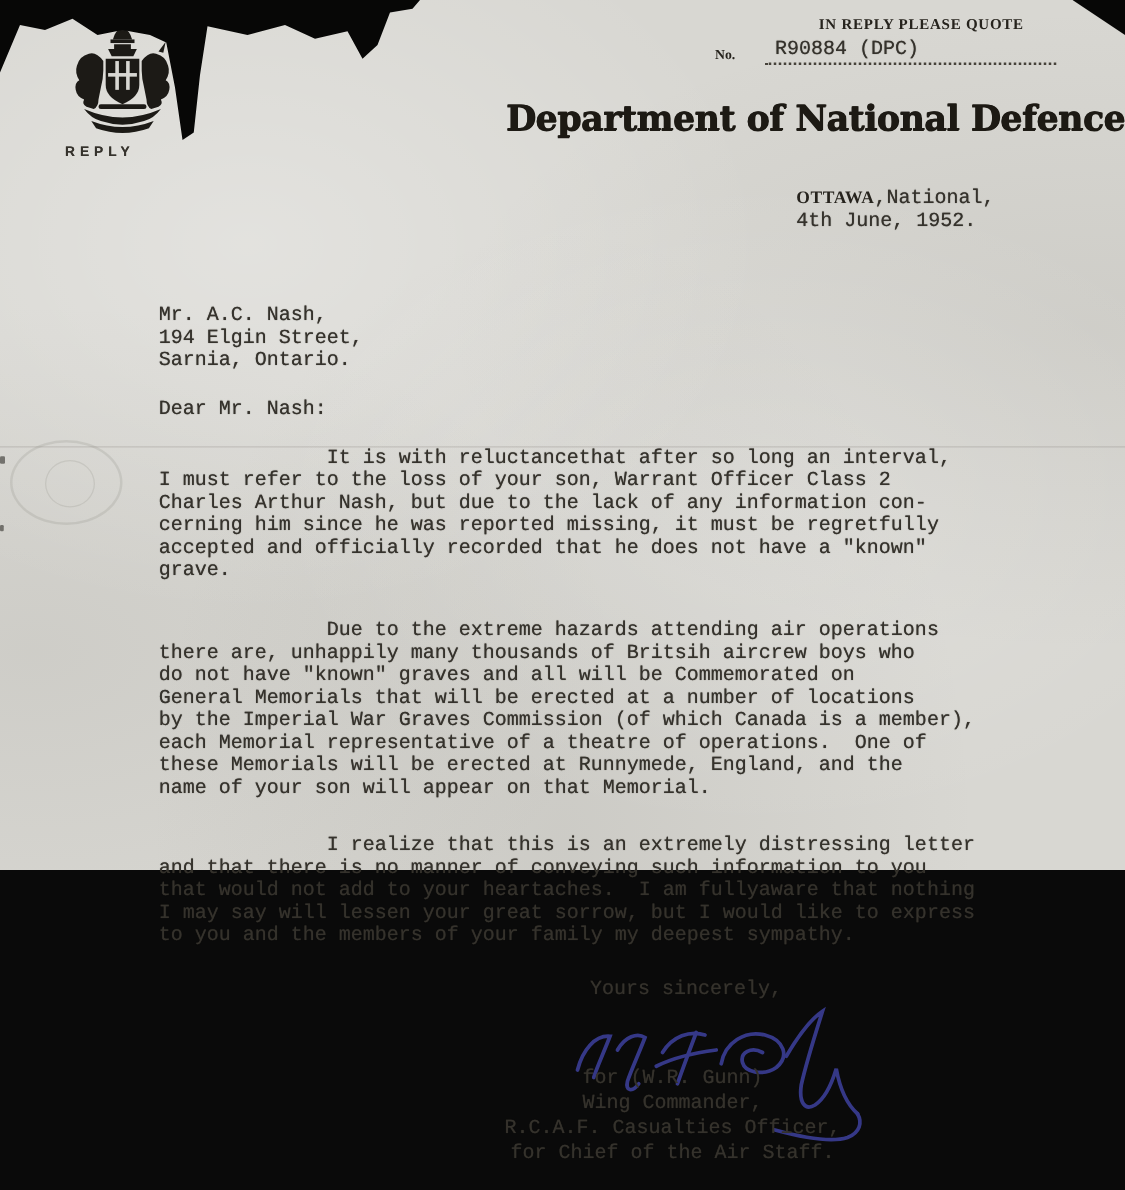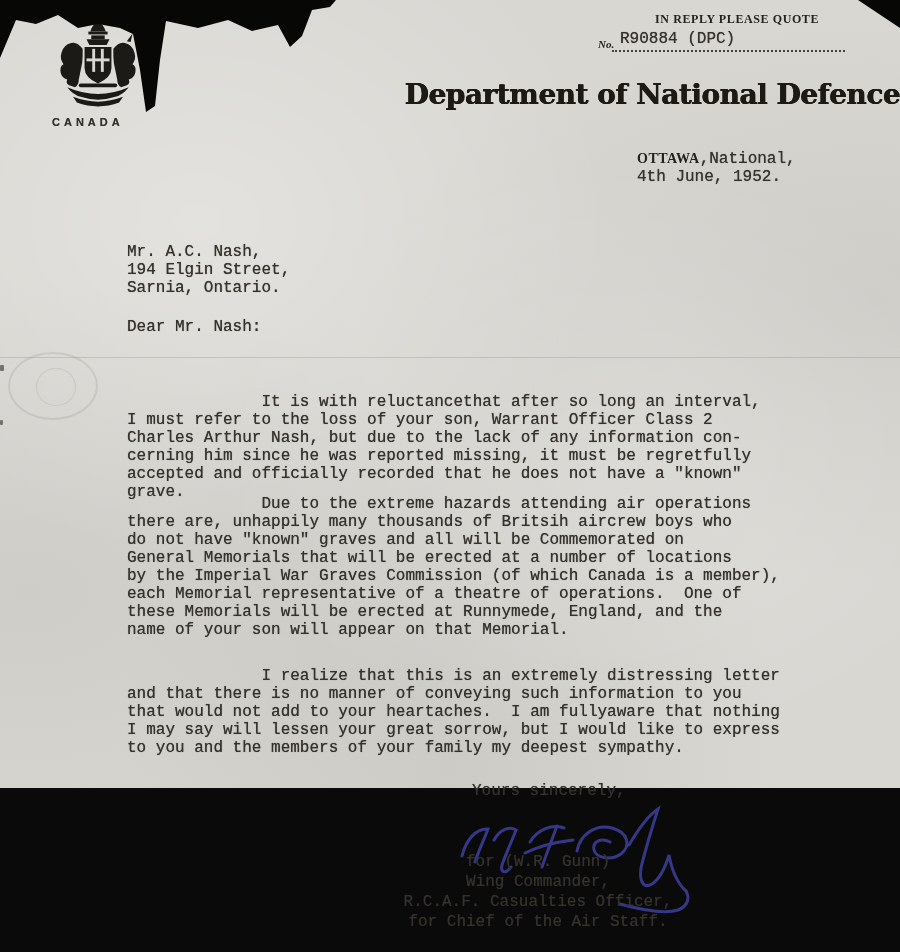--- a/index.html
+++ b/index.html
@@ -2,21 +2,21 @@
 <html><head>
 <meta charset="utf-8">
 <style>
   html,body{margin:0;padding:0;}
   body{
     width:900px;height:952px;overflow:hidden;
     background:#0a0a0a;
     font-family:"Liberation Sans",sans-serif;
   }
   .page{
-    position:absolute;left:0;top:0;width:900px;height:788px;
+    position:absolute;left:0;top:0;width:900px;height:696px;
     background:
       radial-gradient(ellipse at 22% 28%, rgba(255,255,255,0.28), transparent 42%),
       radial-gradient(ellipse at 68% 58%, rgba(255,255,255,0.18), transparent 46%),
       radial-gradient(ellipse at 50% 97%, rgba(118,116,108,0.12), transparent 52%),
       radial-gradient(ellipse at 97% 38%, rgba(118,116,108,0.10), transparent 42%),
       radial-gradient(ellipse at 3% 75%, rgba(118,116,108,0.10), transparent 38%),
       #d8d7d2;
   }
   .typed{
     position:absolute;
@@ -79,21 +79,21 @@
 
   <div class="fold-line"></div>
   <div class="watermark">
     <div class="watermark-inner"></div>
   </div>
   <div class="speck" style="left:0;top:365px;width:4px;height:6px;"></div>
   <div class="speck" style="left:0;top:420px;width:3px;height:5px;"></div>
 
   <div class="printed-small" style="left:655px;top:12px;font-size:12px;letter-spacing:0.6px;">IN REPLY PLEASE QUOTE</div>
   <div class="dotted-line"></div>
-  <div class="printed-small" style="left:598px;top:38px;font-size:11px;font-style:italic;">No.</div>
+  <div class="printed-small" style="left:572px;top:38px;font-size:11px;">No.</div>
   <div class="typed" style="left:620px;top:30px;">R90884 (DPC)</div>
 
   <svg style="position:absolute;left:50px;top:20px;" width="96" height="98" viewBox="0 0 100 102">
     <g fill="#1c1a16">
 
       <path d="M42,12 Q44,4 50,2 Q56,4 58,12 Z"></path>
       <rect x="48" y="0" width="4" height="6"></rect>
       <rect x="40" y="12" width="20" height="3"></rect>
 
       <rect x="43" y="16" width="14" height="4"></rect>
@@ -111,36 +111,36 @@
 
       <rect x="30" y="66" width="40" height="4" rx="2"></rect>
     </g>
 
     <g fill="#d8d7d2">
       <rect x="44" y="30" width="3" height="24"></rect>
       <rect x="53" y="30" width="3" height="24"></rect>
       <rect x="38" y="40" width="24" height="3"></rect>
     </g>
   </svg>
-  <div class="crest-caption">CANADA</div>
+  <div class="crest-caption">REPLY</div>
 
   <div class="title">Department of National Defence</div>
 
   <div style="position:absolute;left:637px;top:149px;">
     <span class="city">OTTAWA</span><span class="typed" style="position:relative;">,National,</span>
   </div>
   <div class="typed" style="left:637px;top:168px;">4th June, 1952.</div>
 
   <div class="typed" style="left:127px;top:243px;">Mr. A.C. Nash,
 194 Elgin Street,
 Sarnia, Ontario.</div>
 
   <div class="typed" style="left:127px;top:318px;">Dear Mr. Nash:</div>
 
-  <div class="typed" style="left:127px;top:357px;margin-top:36px;">              It is with reluctancethat after so long an interval,
+  <div class="typed" style="left:127px;top:357px;">              It is with reluctancethat after so long an interval,
 I must refer to the loss of your son, Warrant Officer Class 2
 Charles Arthur Nash, but due to the lack of any information con-
 cerning him since he was reported missing, it must be regretfully
 accepted and officially recorded that he does not have a "known"
 grave.</div>
   <div class="typed" style="left:127px;top:667px;">              I realize that this is an extremely distressing letter
 and that there is no manner of conveying such information to you
 that would not add to your heartaches.  I am fullyaware that nothing
 I may say will lessen your great sorrow, but I would like to express
 to you and the members of your family my deepest sympathy.</div>

